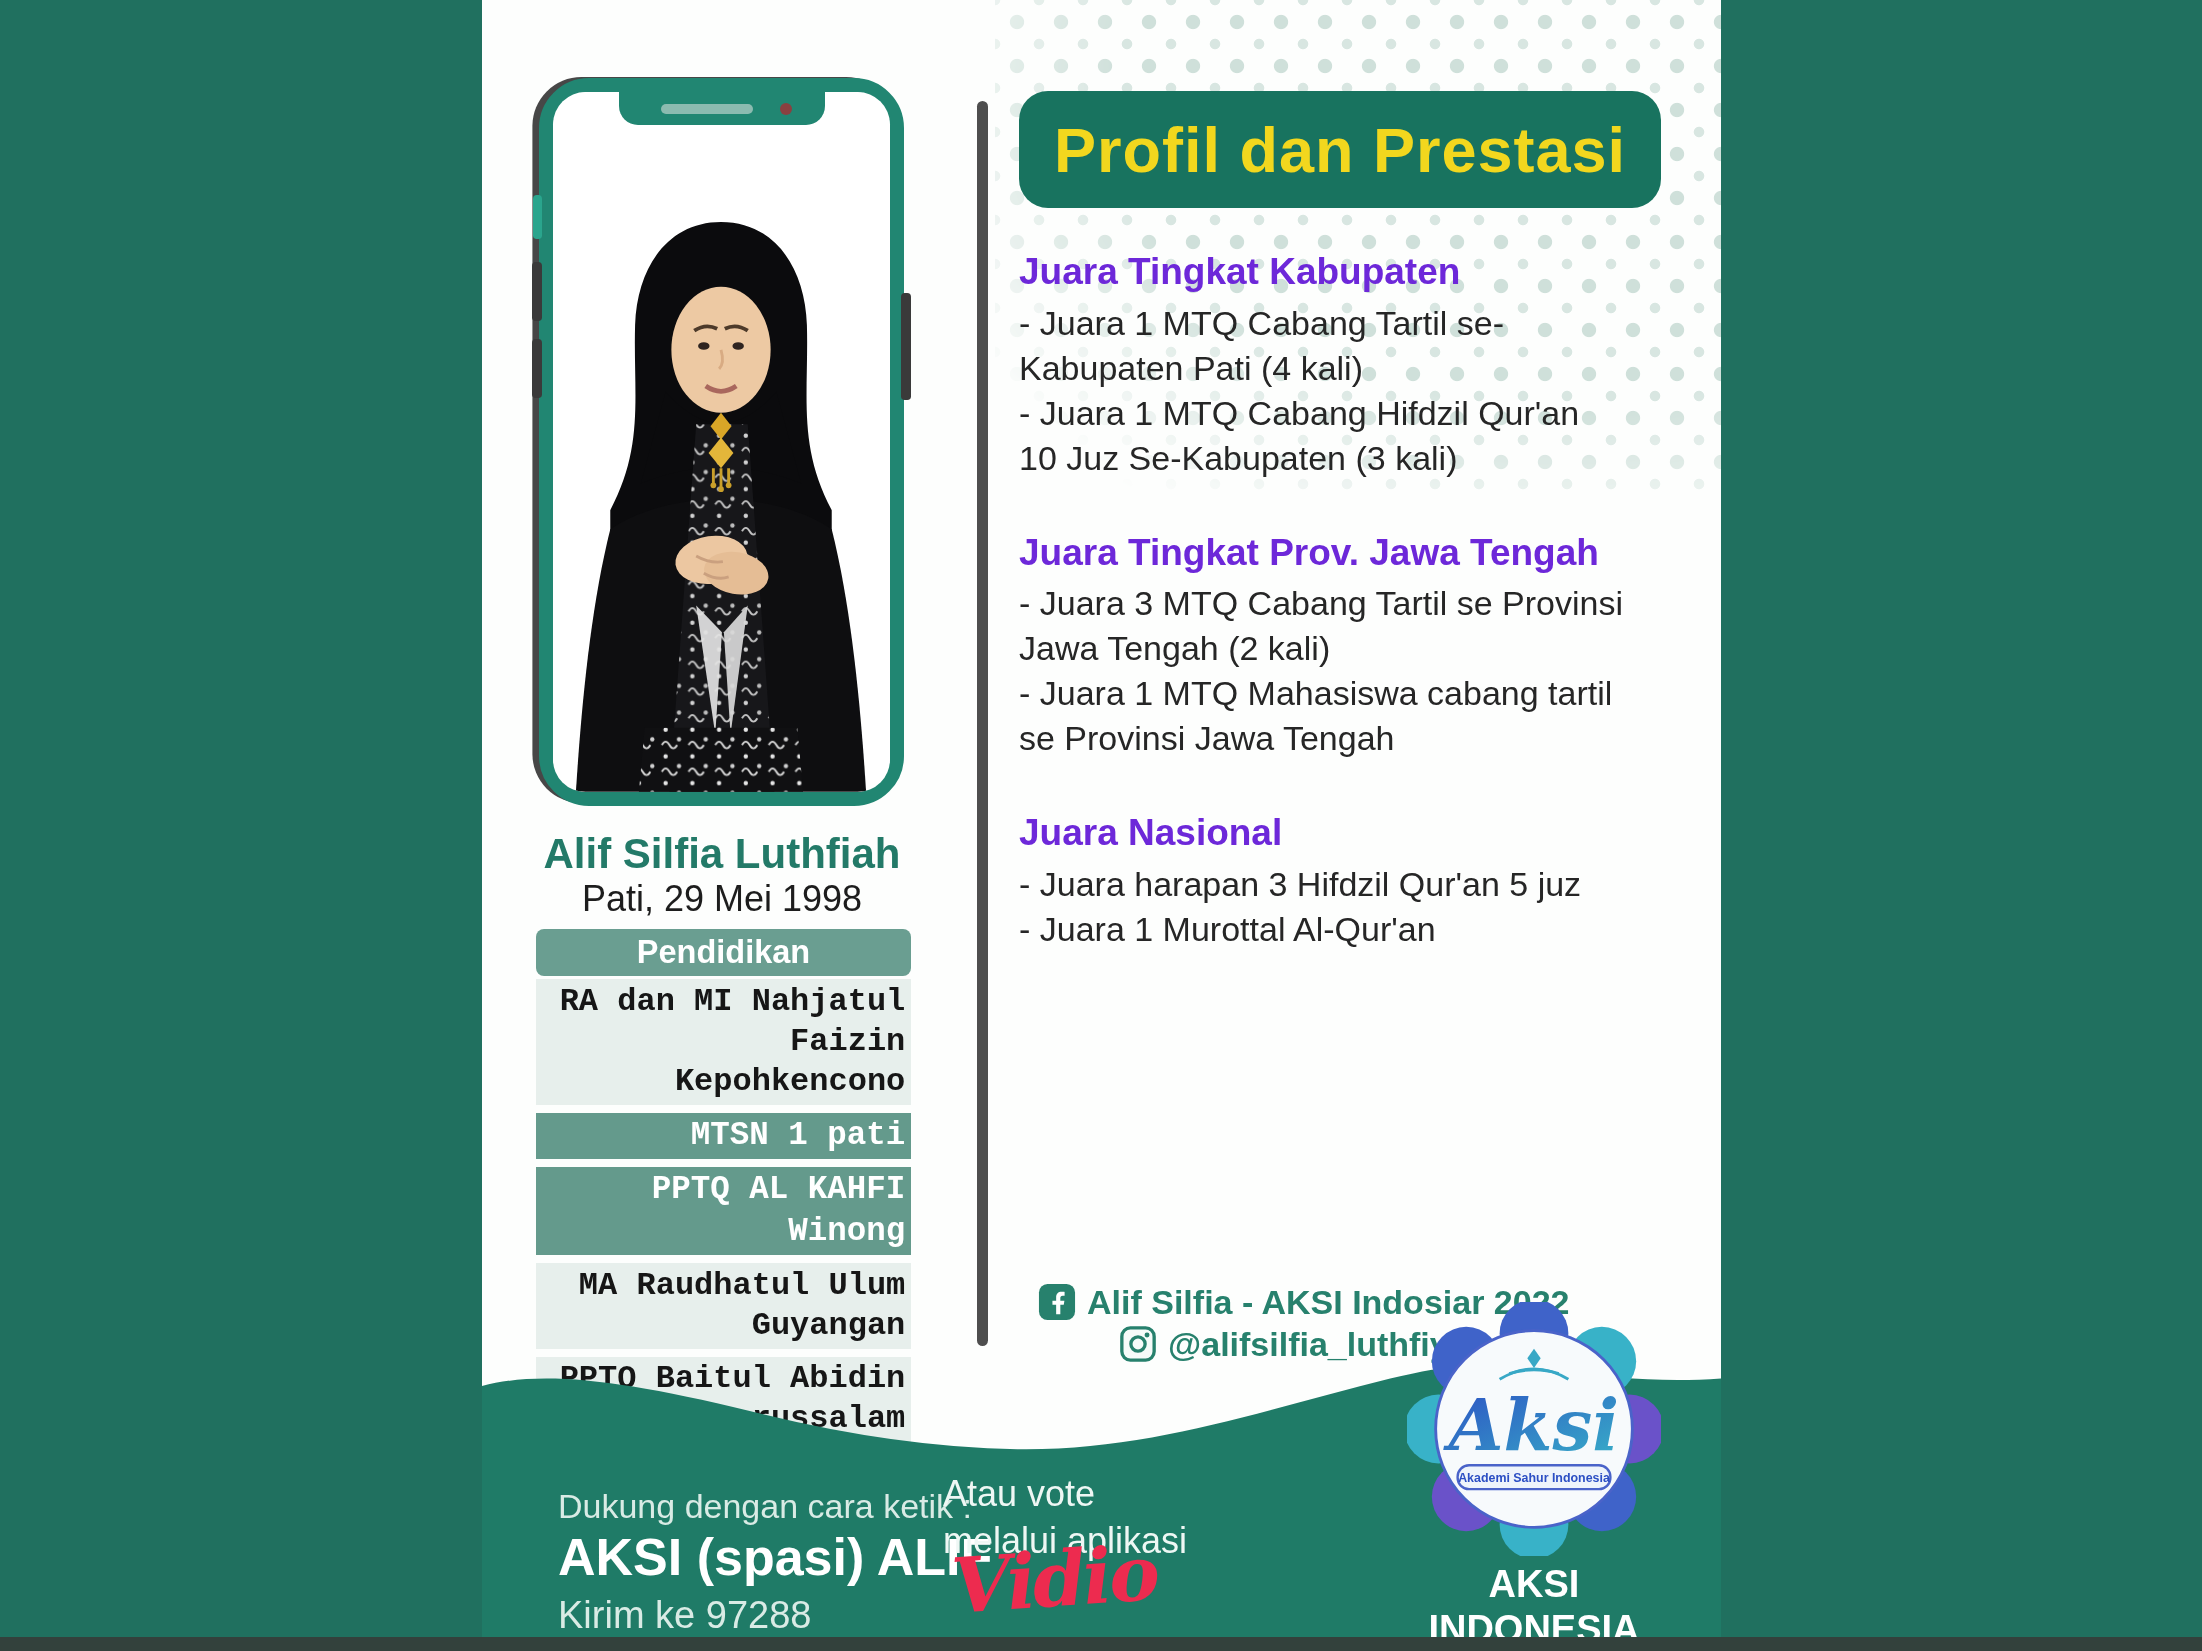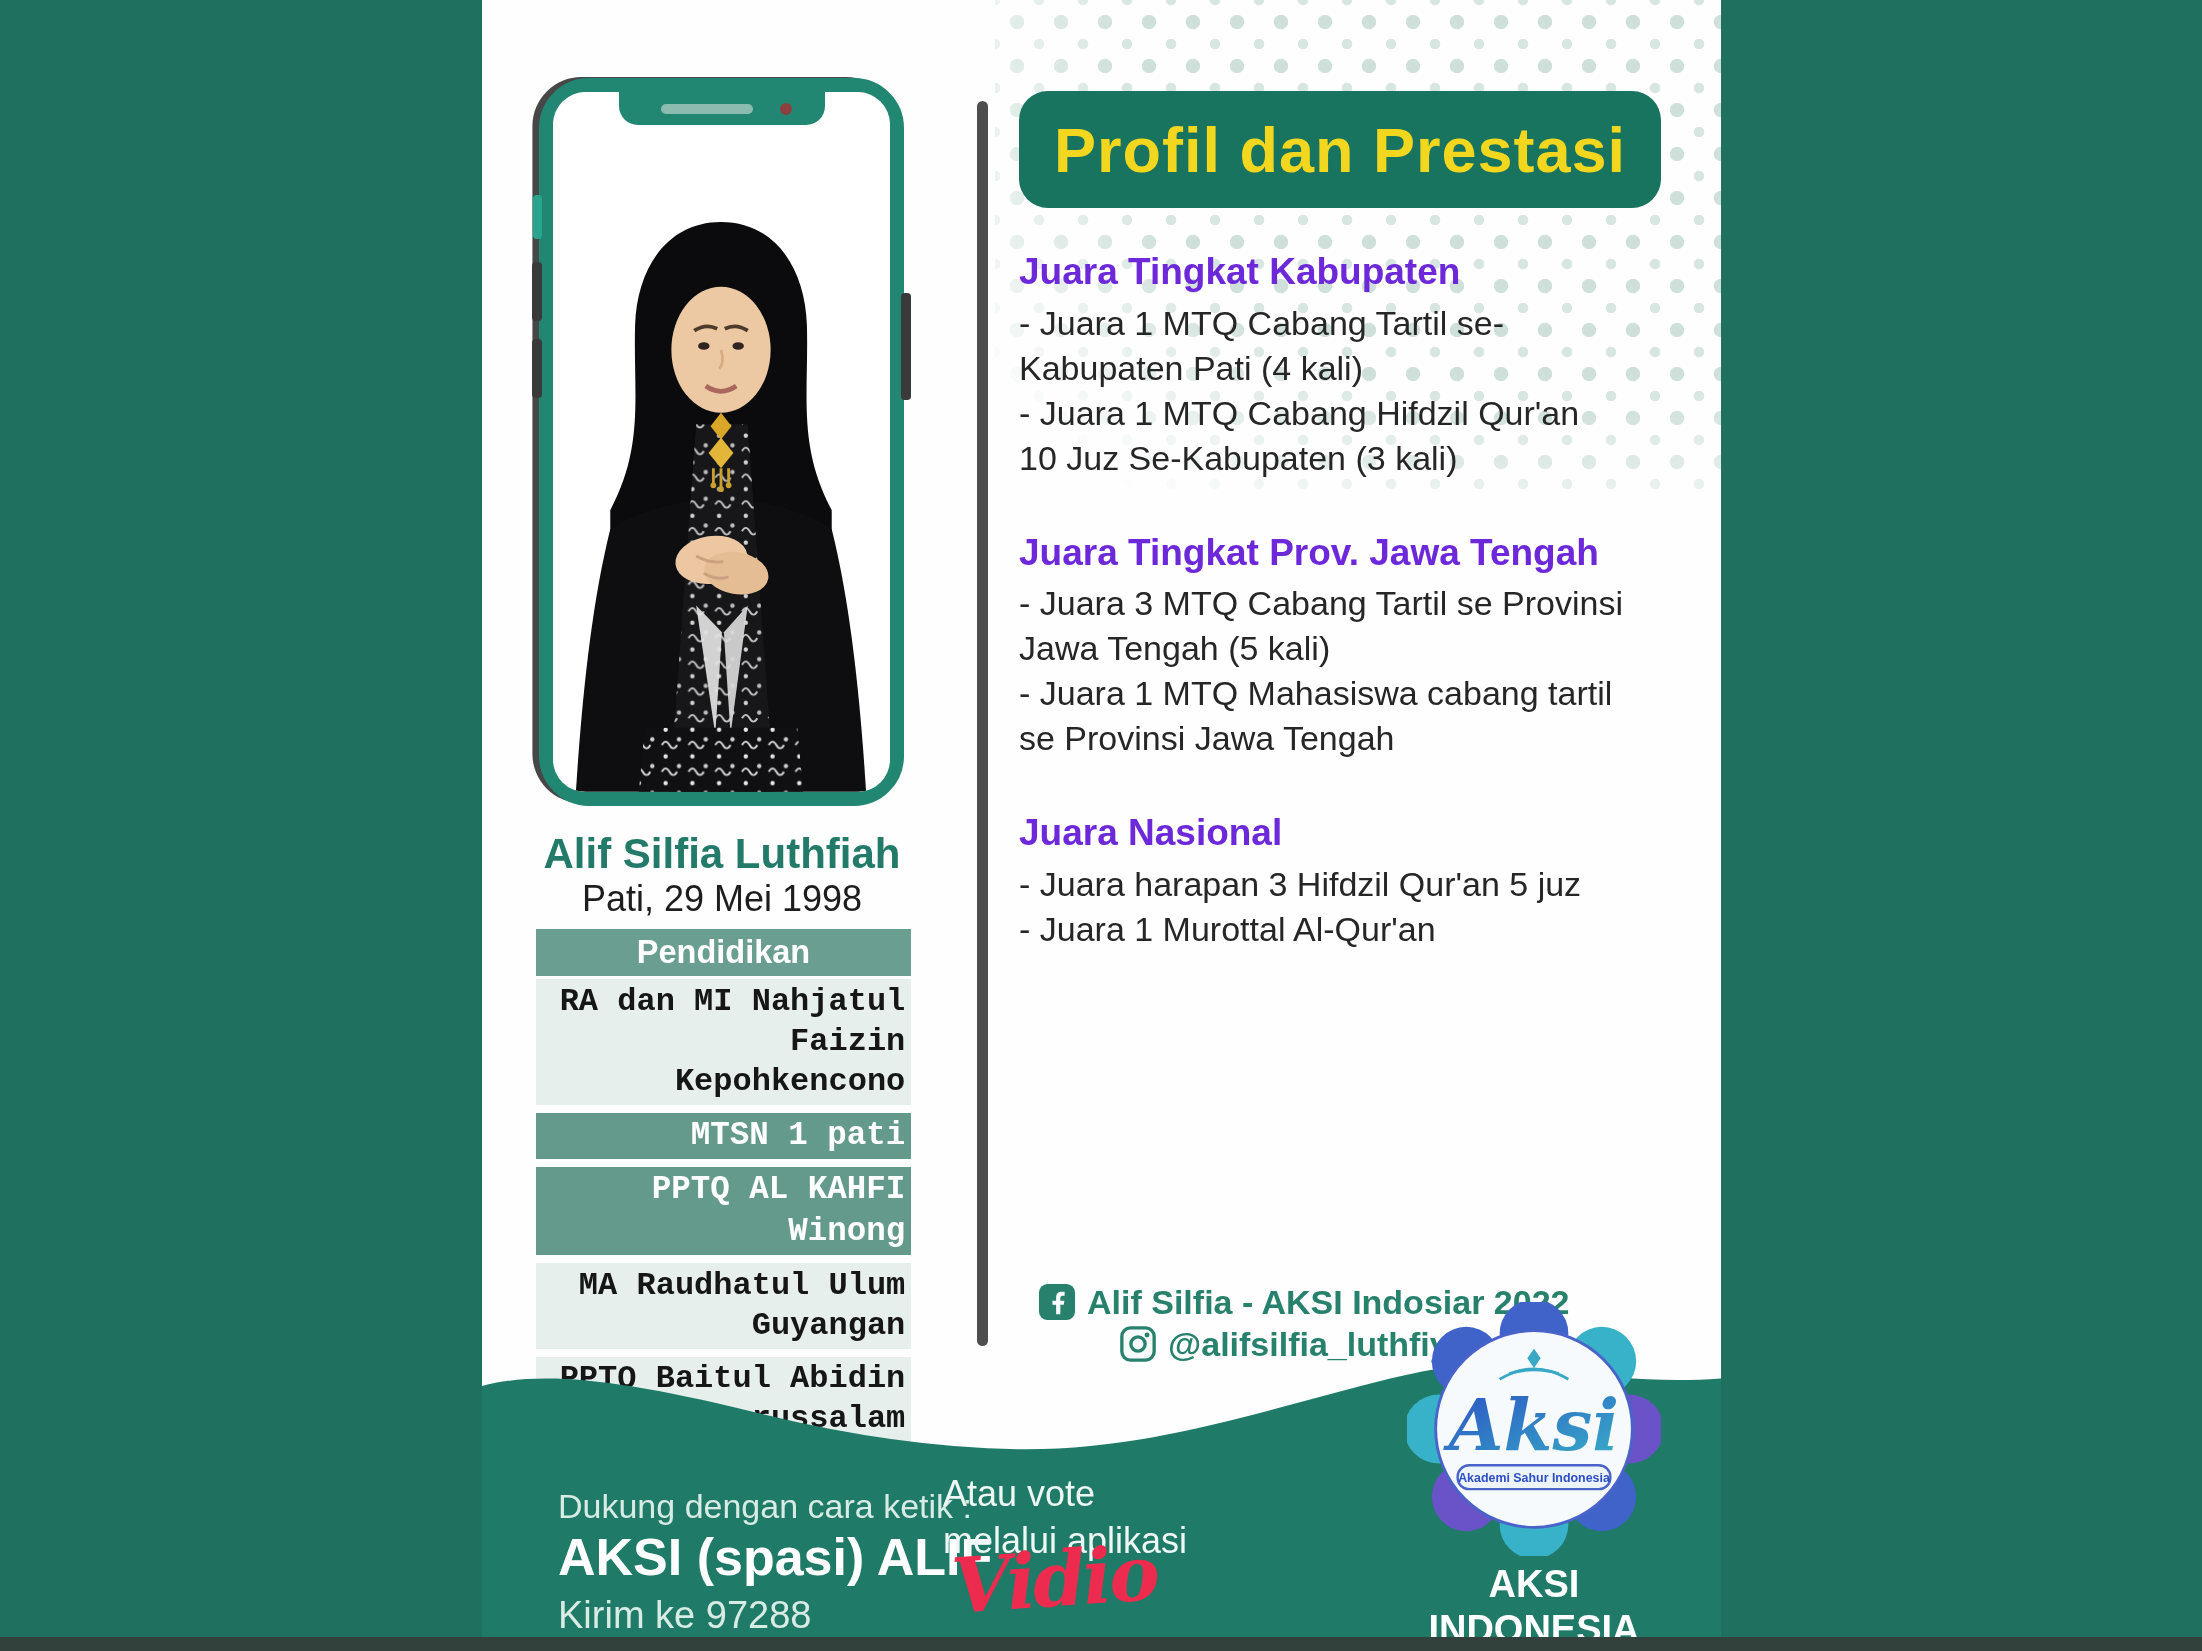--- a/index.html
+++ b/index.html
@@ -56,21 +56,21 @@
   }
   .birth{
     position:absolute;left:20px;top:878px;width:440px;z-index:2;
     text-align:center;font-size:36px;color:#1d1d1d;
   }
   .edu{
     position:absolute;left:54px;top:929px;width:375px;z-index:2;
   }
   .edu-header{
     background:#6a9e91;color:#ffffff;font-weight:bold;font-size:32.5px;
-    text-align:center;padding:4.8px 0 5.7px 0;margin-bottom:2.9px;
+    text-align:center;padding:4.8px 0 5.7px 0;margin-bottom:2.9px;border-radius:8px;
   }
   .edu-row{text-align:right;margin-bottom:8px;font-family:Liberation Mono, monospace;}
   .edu-row.light{background:#e7efec;color:#161616;font-weight:bold;font-size:32px;line-height:40px;padding:2.9px 5.7px;}
   .edu-row.band{background:#649a8c;color:#ffffff;font-weight:bold;font-size:32.5px;line-height:42px;padding:1.9px 5.7px;}
   
   .divider{
     position:absolute;left:495px;top:101px;width:10.5px;height:1245px;
     background:#4e4e4e;border-radius:7.6px;z-index:2;
   }
   
@@ -208,21 +208,21 @@
       <div class="ach-section">
         <div class="ach-heading">Juara Tingkat Kabupaten</div>
         <div class="ach-line">- Juara 1 MTQ Cabang Tartil se-</div>
         <div class="ach-line">Kabupaten Pati (4 kali)</div>
         <div class="ach-line">- Juara 1 MTQ Cabang Hifdzil Qur'an</div>
         <div class="ach-line">10 Juz Se-Kabupaten (3 kali)</div>
       </div>
       <div class="ach-section">
         <div class="ach-heading">Juara Tingkat Prov. Jawa Tengah</div>
         <div class="ach-line">- Juara 3 MTQ Cabang Tartil se Provinsi</div>
-        <div class="ach-line">Jawa Tengah (5 kali)</div>
+        <div class="ach-line">Jawa Tengah (2 kali)</div>
         <div class="ach-line">- Juara 1 MTQ Mahasiswa cabang tartil</div>
         <div class="ach-line">se Provinsi Jawa Tengah</div>
       </div>
       <div class="ach-section">
         <div class="ach-heading">Juara Nasional</div>
         <div class="ach-line">- Juara harapan 3 Hifdzil Qur'an 5 juz</div>
         <div class="ach-line">- Juara 1 Murottal Al-Qur'an</div>
       </div>
     </div>
 

